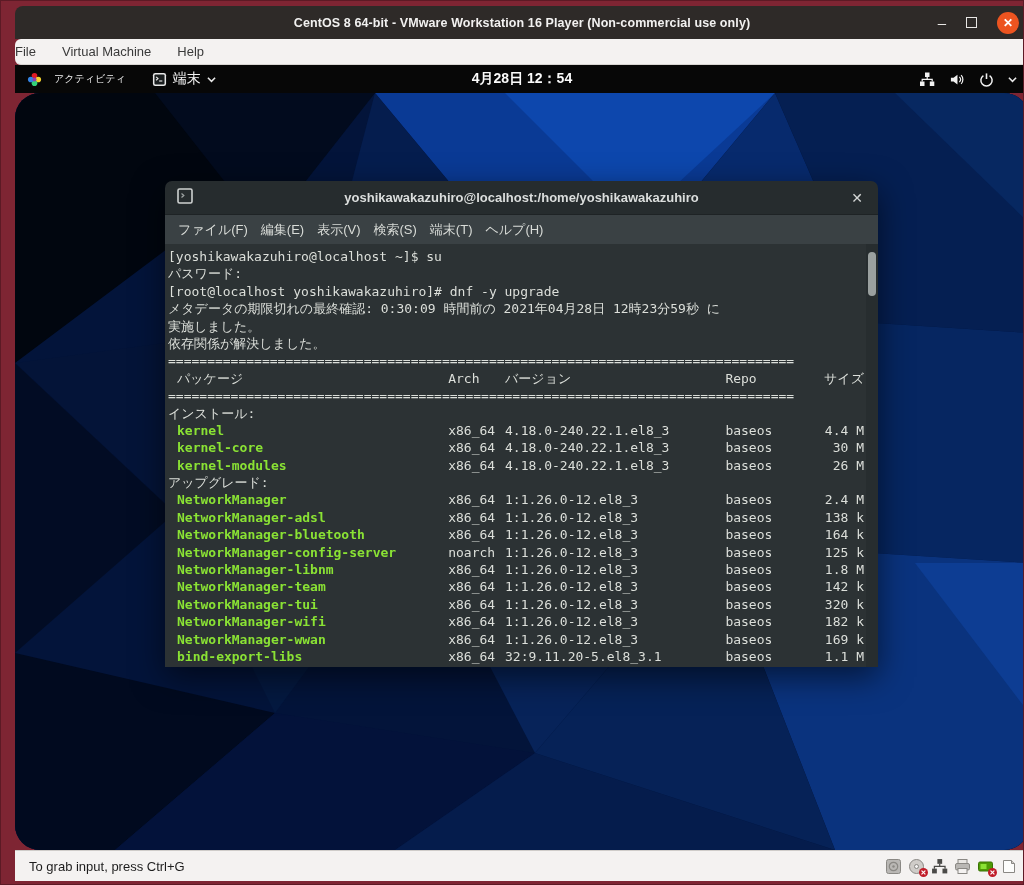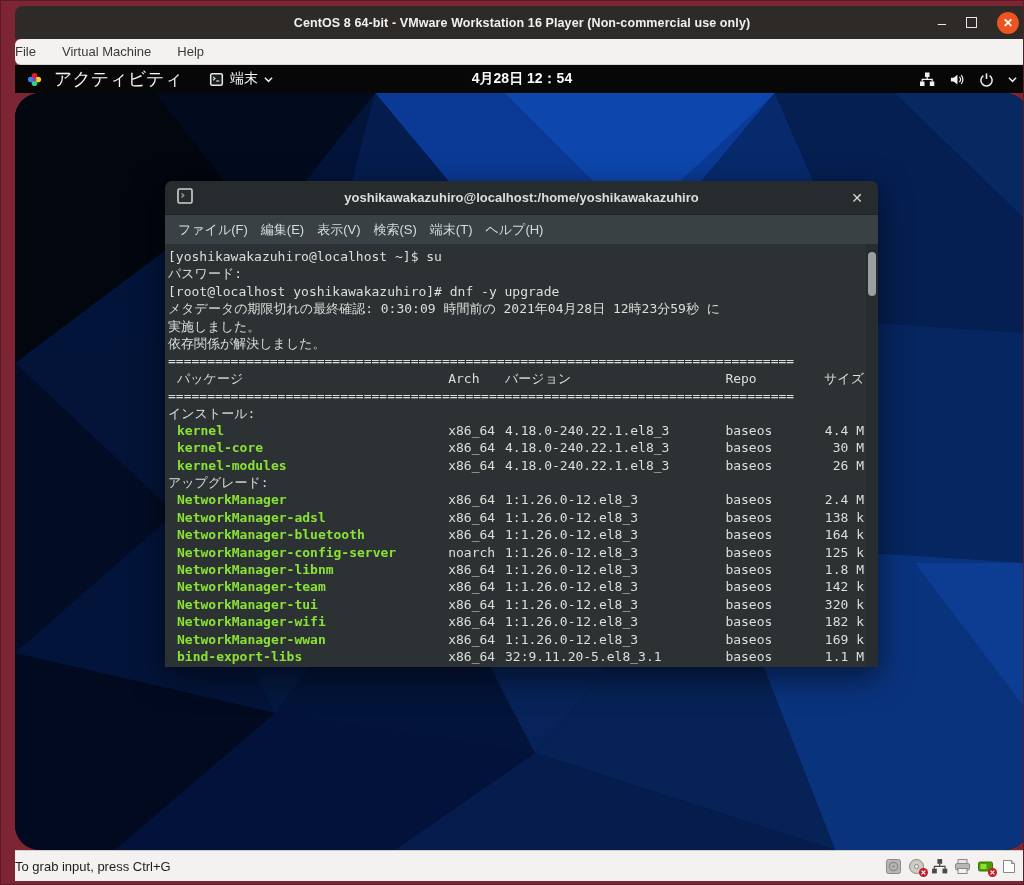--- a/index.html
+++ b/index.html
@@ -24,21 +24,21 @@
               align-items:center; justify-content:center; }
 
   .vm-menubar { height:26px; background:#f4f2f1; border-bottom:1px solid #d8d5d2;
                 display:flex; align-items:center; gap:26px;border-radius:6px; }
   .vm-menu-item { font-size:13px; color:#3a3a3a; }
 
   
   .gnome-bar { position:relative; height:28px; background:#070707; display:flex;
                align-items:center; color:#fff; }
   .gb-left { display:flex; align-items:center; gap:8px; padding-left:12px; }
-  .gb-activities { font-size:18px; color:#f4f4f4; padding:0 4px; }
+  .gb-activities { font-size:10px; color:#f4f4f4; padding:0 4px; }
   .gb-app { display:flex; align-items:center; gap:6px; margin-left:14px; }
   .gb-app-label { font-size:14px; color:#f4f4f4; }
   .gb-clock { position:absolute; left:0; right:0; text-align:center;
               font-size:14px; font-weight:bold; color:#fbfbfb; }
   .gb-right { position:absolute; right:12px; display:flex; align-items:center; gap:14px; }
   .gb-icon svg { display:block; }
 
   
   .desktop { position:relative; height:757px; overflow:hidden; background:#03143a;border-radius:25px; }
   .wallpaper { position:absolute; inset:0; }
@@ -72,21 +72,21 @@
   .group-label { padding-left:0; }
 
   .scrollbar-track { position:absolute; right:0; top:0; bottom:0; width:12px;
                      background:#272d2f; }
   .scrollbar-thumb { position:absolute; right:2px; top:8px; width:8px; height:44px;
                      background:#9aa09f; border-radius:4px; }
 
   
   .vm-statusbar { height:31px; background:#f4f2f1; border-top:1px solid #cfccc9;
                   display:flex; align-items:center; position:relative; }
-  .status-text { font-size:13px; color:#1d1d1d; }
+  .status-text { font-size:13px; color:#1d1d1d; padding-left:14px; }
   .status-icons { position:absolute; right:12px; display:flex; align-items:center; gap:6px; }
   .dev-icon { position:relative; width:17px; height:17px; }
   .badge { position:absolute; right:-3px; bottom:-2px; width:9px; height:9px;
            border-radius:50%; background:#c01c28; color:#fff; font-size:7px;
            line-height:9px; text-align:center; font-weight:bold; }
 </style>
 </head>
 <body>
 
 <div class="screen">

